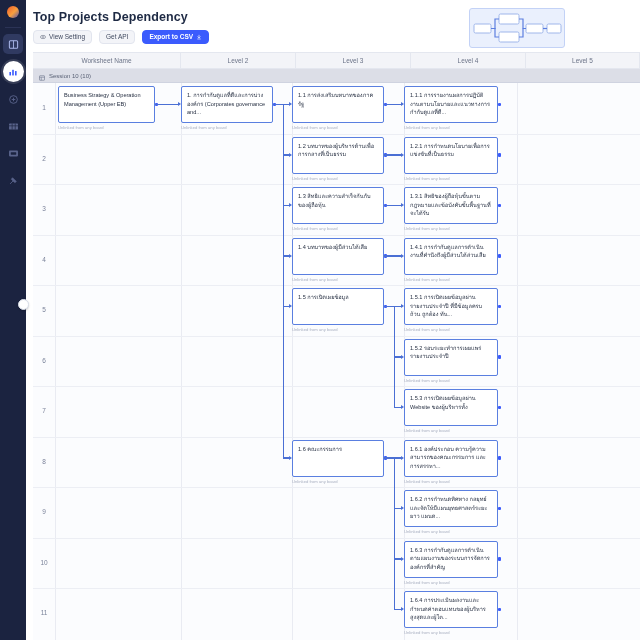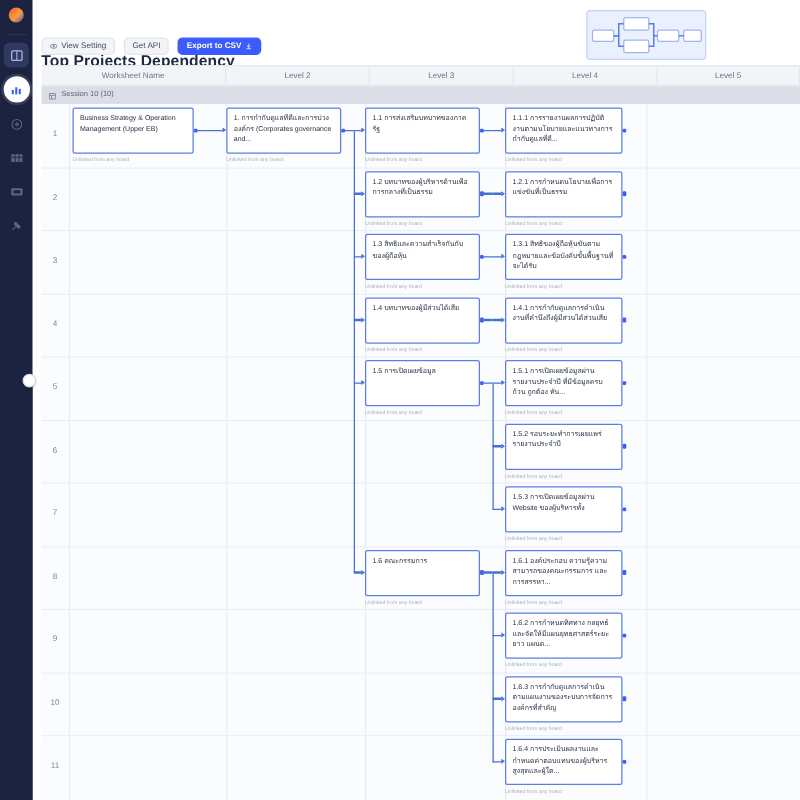--- a/index.html
+++ b/index.html
@@ -41,21 +41,21 @@
   .collapse-handle {
     position:absolute; left:18px; top:299px; width:11px; height:11px;
     border-radius:50%; background:#ffffff; border:1px solid #d8dde8;
     display:flex; align-items:center; justify-content:center;
     z-index:40; box-shadow:0 1px 2px rgba(0,0,0,.18);
   }
 
   
   .page-title {
     position:absolute; left:33px; top:10px;
-    font-size:12.5px; font-weight:700; color:#1e2a44; letter-spacing:.1px;margin-top:32px;
+    font-size:12.5px; font-weight:700; color:#1e2a44; letter-spacing:.1px;
   }
   .toolbar { position:absolute; left:33px; top:30px; display:flex; gap:7px; align-items:center; }
   .btn {
     height:14px; border-radius:4px; display:flex; align-items:center; gap:3px;
     padding:0 6px; font-size:6.5px; white-space:nowrap; line-height:1;
   }
   .btn-ghost { background:#f3f4f8; border:1px solid #e2e5ee; color:#414a60; }
   .btn-plain { background:#f3f4f8; border:1px solid #e2e5ee; color:#414a60; }
   .btn-primary { background:#3b5bfd; border:1px solid #3b5bfd; color:#ffffff; font-weight:600; }
   .btn svg { display:block; }

